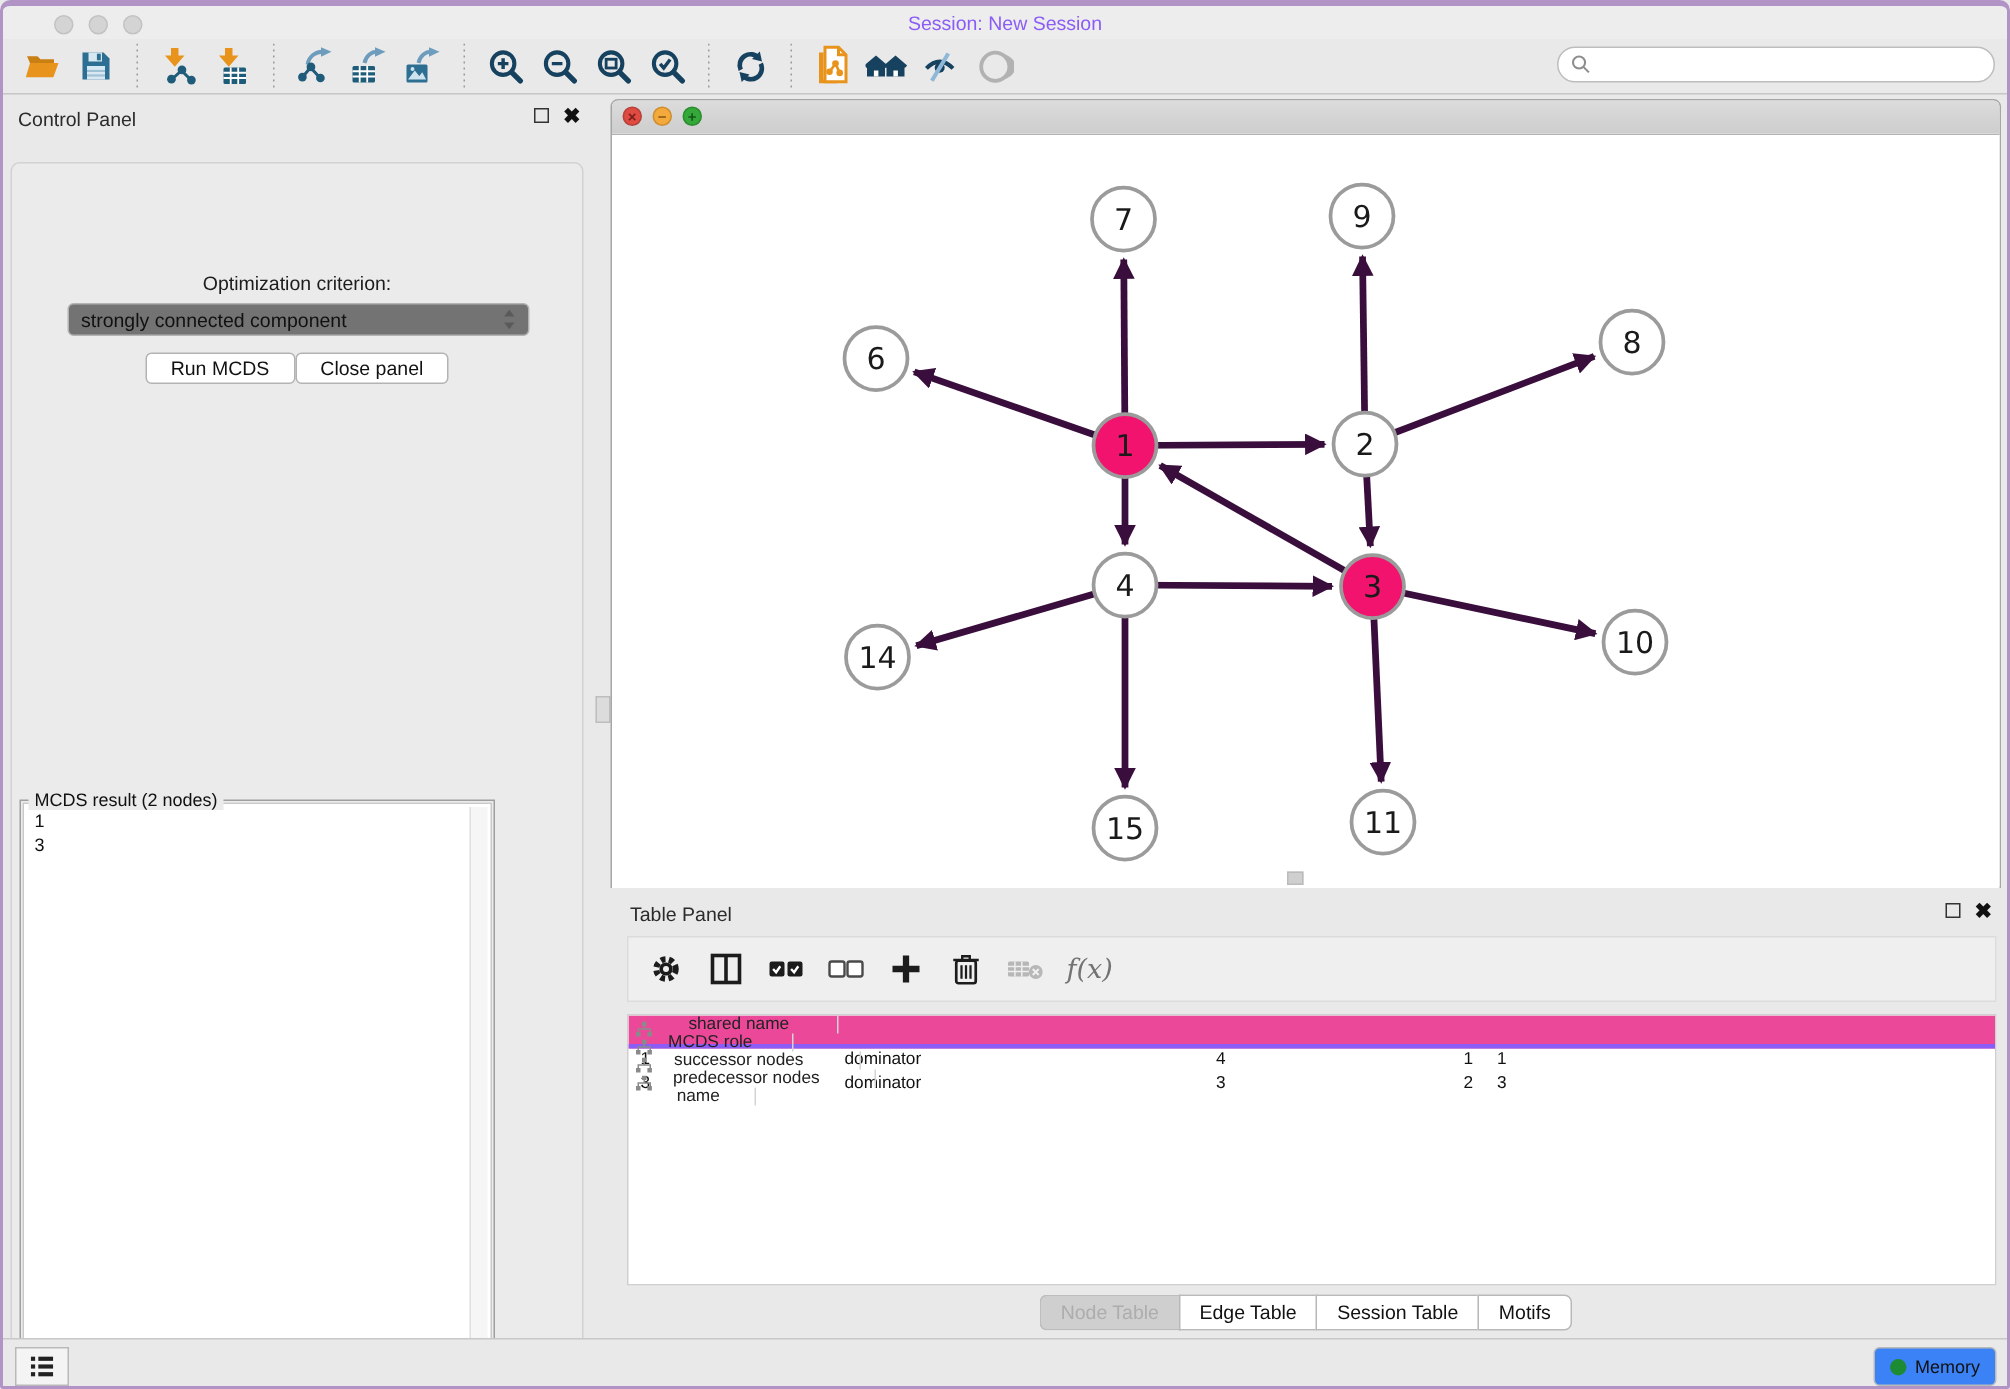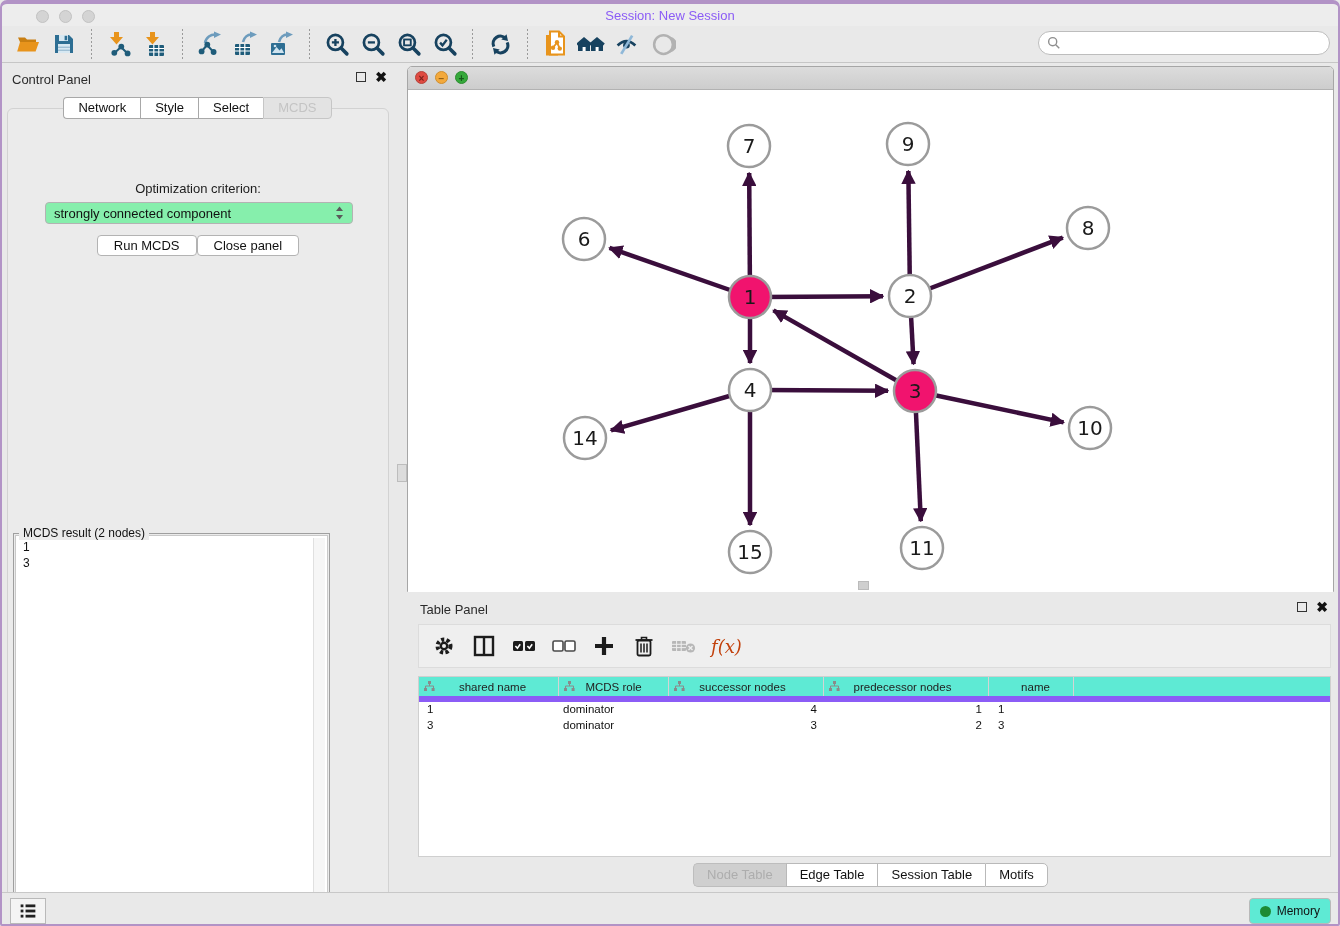--- a/index.html
+++ b/index.html
@@ -29,21 +29,21 @@
   .close-ic{font-size:14px;font-weight:900;color:#111;line-height:10px;}
   .cp-tabs{position:absolute;left:0;top:31px;width:100%;display:flex;justify-content:center;z-index:3;}
   .tabbtn{height:20px;line-height:20px;padding:0 14px;background:#fff;border:1px solid #a8a8a8;border-right:none;
           font-size:13px;color:#111;}
   .tabbtn:first-child{border-radius:4px 0 0 4px;}
   .tabbtn:last-child{border-radius:0 4px 4px 0;border-right:1px solid #bfbfbf;}
   .tabbtn.inactive-look{background:#e3e3e3;color:#c4c4c4;border-color:#c6c6c6;}
   .cp-body{position:absolute;left:7px;top:42px;width:380px;height:838px;background:#ebebeb;
            border:1px solid #d2d2d2;border-radius:6px;}
   .opt-label{position:absolute;left:0;width:100%;top:72px;text-align:center;font-size:13px;color:#1c1c1c;}
-  .mac-select{position:absolute;left:37px;top:93px;width:308px;height:22px;background:#86efac;border:1px solid #b3b3b3;
+  .mac-select{position:absolute;left:37px;top:93px;width:308px;height:22px;background:#737373;border:1px solid #b3b3b3;
               border-radius:4px;display:flex;align-items:center;padding:0 8px;box-sizing:border-box;font-size:13px;color:#111;}
   .mac-select .stepper{margin-left:auto;}
   .btnrow{position:absolute;left:0;top:126px;width:100%;display:flex;justify-content:center;}
   .mac-btn{height:21px;line-height:19px;padding:0 16px;background:#fff;border:1px solid #b3b3b3;border-radius:4px;
            font-size:13px;color:#111;}
   .result-group{position:absolute;left:5px;top:424px;width:317px;height:378px;}
   .result-legend{position:absolute;left:6px;top:-7px;background:#ebebeb;padding:0 4px;font-size:12px;color:#111;z-index:2;}
   .result-frame{position:absolute;inset:0;border:1px solid #9f9f9f;}
   .result-white{position:absolute;inset:2px;background:#fff;border:1px solid #c9c9c9;font-size:12px;color:#111;
                 padding:3px 0 0 7px;box-sizing:border-box;line-height:16px;}
@@ -62,40 +62,40 @@
   .light.yellow{background:#f3a93c;border:1px solid #cf8e2e;color:#8e5d14;}
   .light.green{background:#35a83a;border:1px solid #2c8c30;color:#14581b;}
   .net-title{position:absolute;left:0;right:0;top:3px;text-align:center;font-size:13px;color:#111;margin-top:27px;}
   .net-canvas{position:relative;width:100%;height:502px;background:#fff;}
   .hscroll-handle{position:absolute;left:450px;bottom:2px;width:9px;height:7px;background:#cfcfcf;border:1px solid #bbb;}
   
   .tpanel{position:absolute;left:407px;top:596px;width:927px;height:294px;}
   .tp-toolbar{position:absolute;left:11px;top:28px;right:3px;height:44px;background:#efefef;border:1px solid #dcdcdc;
               display:flex;align-items:center;padding-left:12px;box-sizing:border-box;gap:14px;}
   .tp-ic{display:flex;align-items:center;justify-content:center;width:26px;height:26px;}
-  .fx-label{font-family:"DejaVu Serif",serif;font-style:italic;font-size:18px;color:#c2410c;}
+  .fx-label{font-family:"DejaVu Serif",serif;font-style:italic;font-size:18px;color:#737373;}
   .ttable{position:absolute;left:11px;top:80px;right:3px;bottom:33px;background:#fff;border:1px solid #cfcfcf;overflow:hidden;}
-  .thead{display:flex;height:19px;background:#5eead4;border-bottom:6px solid #8b5cf6;}
+  .thead{display:flex;height:19px;background:#ec4899;border-bottom:3px solid #8b5cf6;flex-direction:column;}
   .th{display:flex;align-items:center;border-right:1px solid #d4d4d4;font-size:11.5px;color:#222;position:relative;box-sizing:border-box;}
   .th .hlabel{flex:1;text-align:center;}
   .th .treeic{position:absolute;left:5px;top:4px;}
   .trow{display:flex;height:16px;font-size:11.5px;color:#111;}
   .td{box-sizing:border-box;padding:1px 4px 0 4px;white-space:nowrap;overflow:hidden;}
   .c0{width:140px;padding-left:8px;} .c1{width:110px;} .c2{width:155px;text-align:right;padding-right:7px;}
   .c3{width:165px;text-align:right;padding-right:7px;} .c4{width:85px;padding-left:9px;}
   .tp-tabs{position:absolute;left:0;right:0;bottom:3px;display:flex;justify-content:center;align-items:center;}
   .tp-tab{height:22px;line-height:22px;padding:0 13px;background:#fff;border:1px solid #b9b9b9;border-right:none;font-size:13px;color:#111;}
   .tp-tab:first-child{border-radius:5px 0 0 5px;}
   .tp-tab:last-child{border-radius:0 5px 5px 0;border-right:1px solid #b9b9b9;}
   .tp-tab.sel{background:#cfcfcf;color:#adadad;border-color:#bdbdbd;}
   
   .statusbar{position:absolute;left:0;bottom:0;width:100%;height:34px;background:#e9e9e9;border-top:1px solid #c8c8c8;box-sizing:border-box;}
   .sb-left{position:absolute;left:10px;top:5px;width:34px;height:24px;background:#f4f4f4;border:1px solid #b9b9b9;
            display:flex;align-items:center;justify-content:center;}
-  .sb-mem{position:absolute;right:9px;top:5px;height:24px;background:#5eead4;border:1px solid #b9b9b9;border-radius:4px;
+  .sb-mem{position:absolute;right:9px;top:5px;height:24px;background:#3b82f6;border:1px solid #b9b9b9;border-radius:4px;
           display:flex;align-items:center;gap:6px;padding:0 10px;font-size:12px;color:#111;}
   .mem-dot{width:11px;height:11px;border-radius:50%;background:#1d8b34;}
 </style>
 </head>
 <body>
 
 <div class="app">
 
   <div class="titlebar">
     <div class="tl-dots">
@@ -289,26 +289,20 @@
       </div>
       <div class="result-group">
         <span class="result-legend">MCDS result (2 nodes)</span>
         <span class="result-frame"></span>
         <div class="result-white">
           <div>1</div>
           <div>3</div>
           <span class="result-scroll"></span>
         </div>
       </div>
-    </div>
-    <div class="cp-tabs">
-      <span class="tabbtn">Network</span>
-      <span class="tabbtn">Style</span>
-      <span class="tabbtn">Select</span>
-      <span class="tabbtn inactive-look">MCDS</span>
     </div>
   </div>
 
   <div class="vdivider">
     <span class="grip"></span>
   </div>
 
   <div class="netwin">
     <div class="net-titlebar">
       <div class="net-lights">

